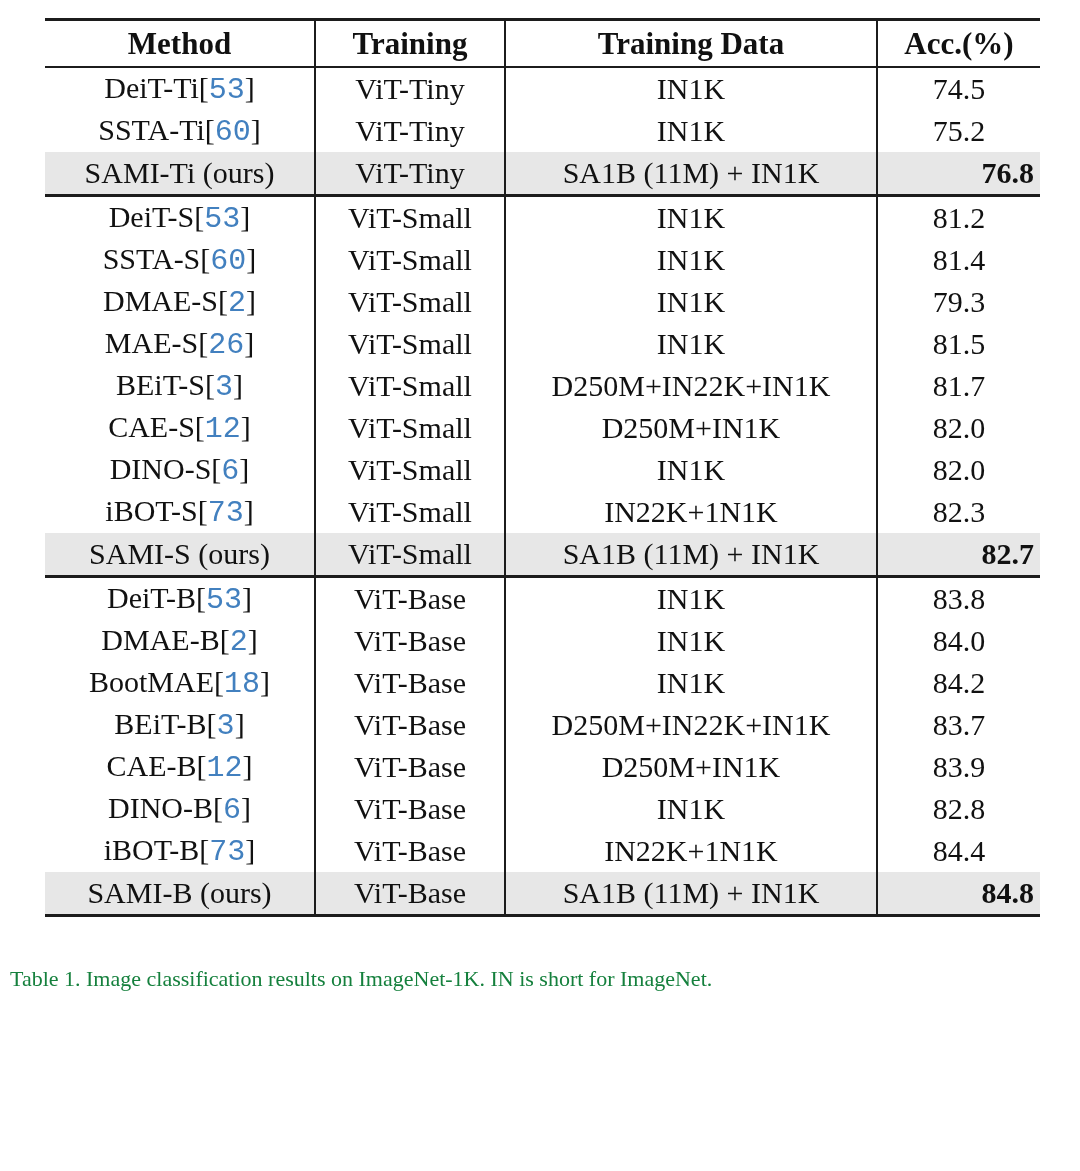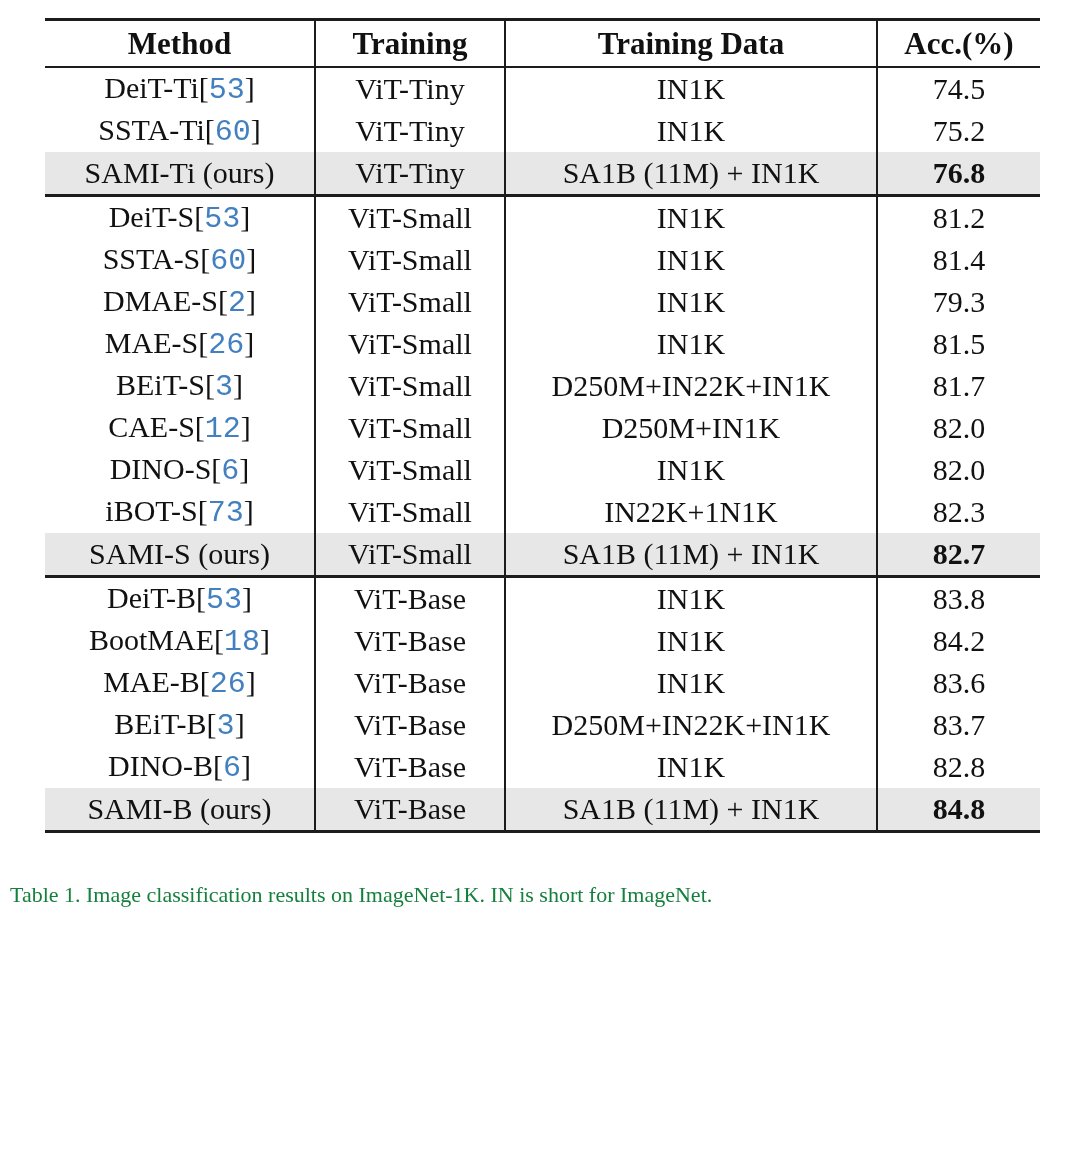--- a/index.html
+++ b/index.html
@@ -49,20 +49,21 @@
     border-left: 2px solid #1c1c1c;
   }
   tr.section-end td {
     border-bottom: 3px solid #1c1c1c;
   }
   tr.hl td {
     background: var(--hl, #e7e7e7);
   }
   tr.hl td.acc-cell {
     font-weight: bold;
+    text-align: right;
   }
   span.cite {
     color: var(--cite, #4280bf);
     font-family: Liberation Mono, monospace;
   }
   p.caption {
     margin: 44px 0 0 10px;
     width: 1045px;
     font-size: 22px;
     line-height: 1.65;
@@ -161,42 +162,54 @@
           <td>SA1B (11M) + IN1K</td>
           <td class="acc-cell">82.7</td>
         </tr>
         <tr>
           <td><span>DeiT-B</span><span>[</span><span class="cite">53</span><span>]</span></td>
           <td>ViT-Base</td>
           <td>IN1K</td>
           <td class="acc-cell">83.8</td>
         </tr>
         <tr>
+          <td><span>DMAE-B</span><span>[</span><span class="cite">2</span><span>]</span></td>
+          <td>ViT-Base</td>
+          <td>IN1K</td>
+          <td class="acc-cell">84.0</td>
+        </tr>
+        <tr>
           <td><span>BootMAE</span><span>[</span><span class="cite">18</span><span>]</span></td>
           <td>ViT-Base</td>
           <td>IN1K</td>
           <td class="acc-cell">84.2</td>
-        </tr>
-        <tr>
-          <td><span>MAE-B</span><span>[</span><span class="cite">26</span><span>]</span></td>
-          <td>ViT-Base</td>
-          <td>IN1K</td>
-          <td class="acc-cell">83.6</td>
         </tr>
         <tr>
           <td><span>BEiT-B</span><span>[</span><span class="cite">3</span><span>]</span></td>
           <td>ViT-Base</td>
           <td>D250M+IN22K+IN1K</td>
           <td class="acc-cell">83.7</td>
         </tr>
         <tr>
+          <td><span>CAE-B</span><span>[</span><span class="cite">12</span><span>]</span></td>
+          <td>ViT-Base</td>
+          <td>D250M+IN1K</td>
+          <td class="acc-cell">83.9</td>
+        </tr>
+        <tr>
           <td><span>DINO-B</span><span>[</span><span class="cite">6</span><span>]</span></td>
           <td>ViT-Base</td>
           <td>IN1K</td>
           <td class="acc-cell">82.8</td>
+        </tr>
+        <tr>
+          <td><span>iBOT-B</span><span>[</span><span class="cite">73</span><span>]</span></td>
+          <td>ViT-Base</td>
+          <td>IN22K+1N1K</td>
+          <td class="acc-cell">84.4</td>
         </tr>
         <tr class="hl section-end">
           <td><span>SAMI-B (ours)</span></td>
           <td>ViT-Base</td>
           <td>SA1B (11M) + IN1K</td>
           <td class="acc-cell">84.8</td>
         </tr>
       </tbody>
   </table>
 

